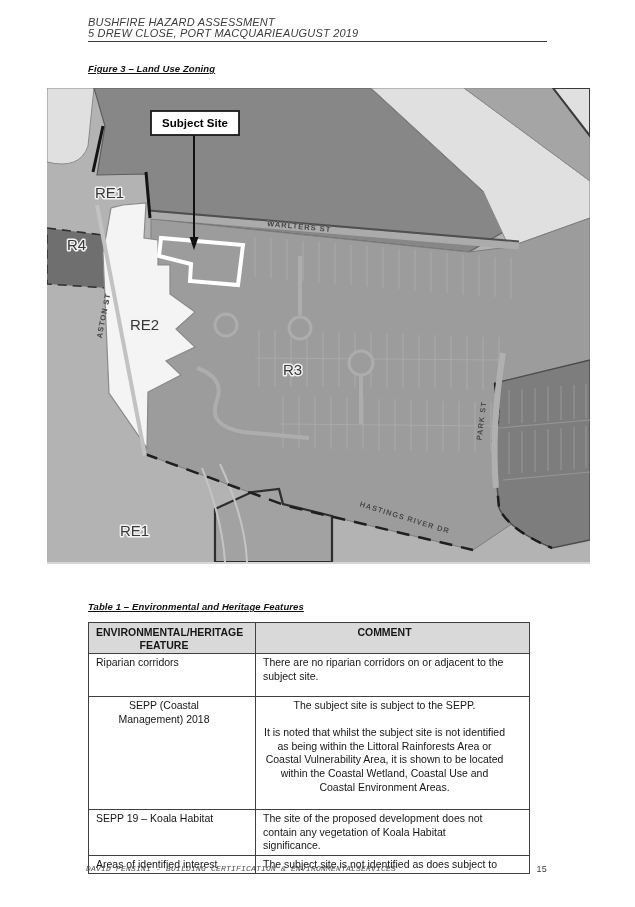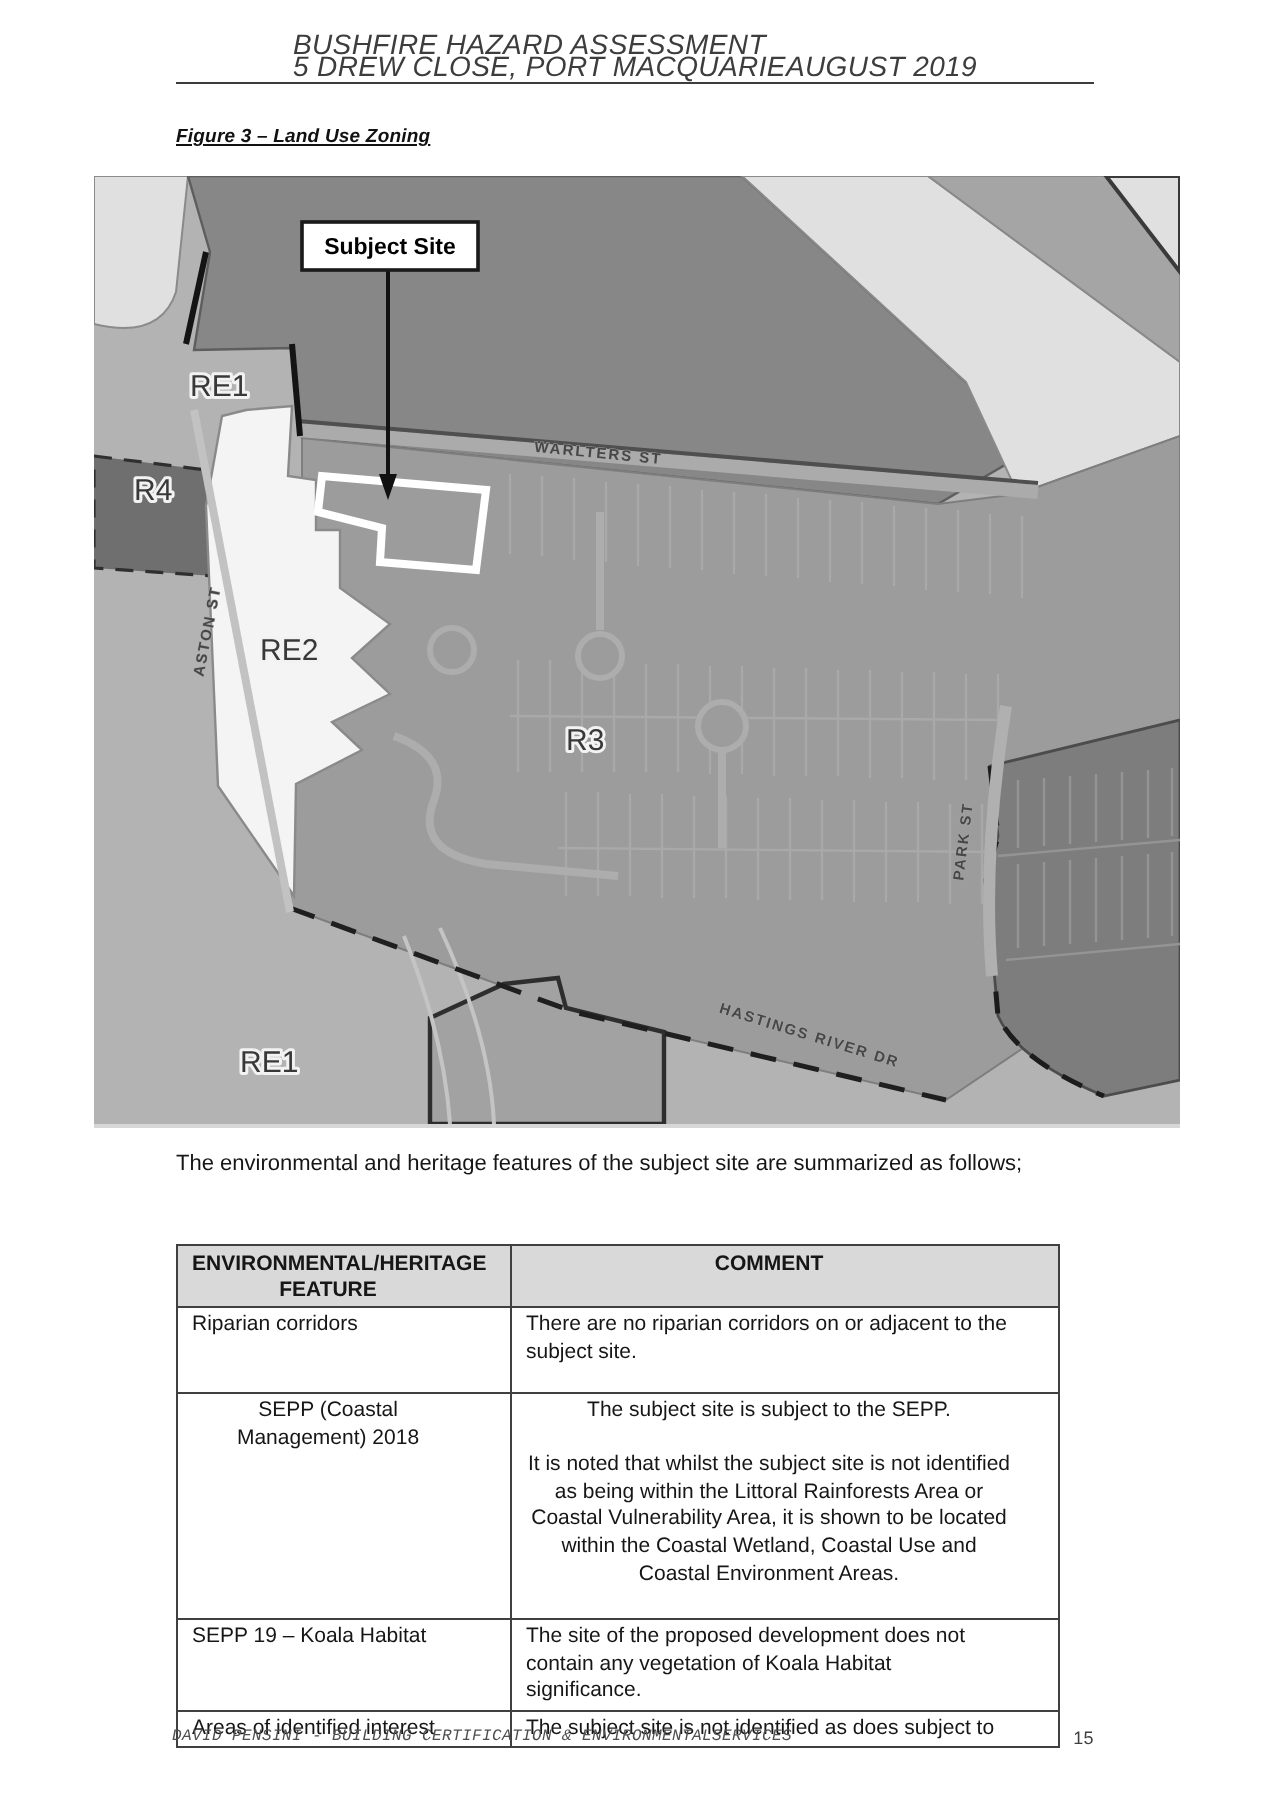--- a/index.html
+++ b/index.html
@@ -3,22 +3,22 @@
 <meta charset="utf-8">
 <style>
   html,body{margin:0;padding:0;background:#ffffff;}
   .page{
     position:relative;width:635px;height:907px;background:#ffffff;overflow:hidden;
     font-family:"Liberation Sans",sans-serif;color:#1a1a1a;
   }
   
   .header{
     position:absolute;left:88px;top:17px;width:459px;
-    display:flex;justify-content:center;align-items:flex-end;
-    font-style:italic;font-size:14px;line-height:11px;color:#3d3d3d;
+    display:flex;justify-content:flex-start;align-items:flex-end;
+    font-style:italic;font-size:11px;line-height:11px;color:#3d3d3d;
     border-bottom:1.4px solid #3c3c3c;padding-bottom:2px;letter-spacing:.2px;
   }
   
   .caption{
     position:absolute;left:88px;font-size:9.5px;font-weight:bold;font-style:italic;
     color:#111;text-decoration:underline;letter-spacing:.1px;
   }
   .fig-caption{top:63px;}
   .tbl-caption{top:601px;}
   
@@ -136,22 +136,22 @@
       <text text-anchor="middle" transform="translate(437,333) rotate(-83)" class="street-label" font-size="7">PARK ST</text>
       <text text-anchor="middle" transform="translate(357,432) rotate(17)" class="street-label">HASTINGS RIVER DR</text>
 
       <line x1="147" y1="47" x2="147" y2="152" stroke="#111111" stroke-width="2"></line>
       <polygon points="147,162 142.5,149 151.5,149" fill="#111111"></polygon>
       <rect x="104" y="23" width="88" height="24" fill="#ffffff" stroke="#1a1a1a" stroke-width="1.8"></rect>
       <text x="148" y="39" text-anchor="middle" class="callout-text">Subject Site</text>
     </svg>
   </div>
 
-  <div class="intro">The environmental and heritage features of the subject site are summarized as follows;</div>
 
+  <div class="caption tbl-caption">Table 1 – Environmental and Heritage Features</div>
 
   <table class="features">
     <colgroup>
         <col style="width:167px">
         <col>
       </colgroup>
     <thead>
       <tr>
         <th>ENVIRONMENTAL/HERITAGE FEATURE</th>
         <th>COMMENT</th>

